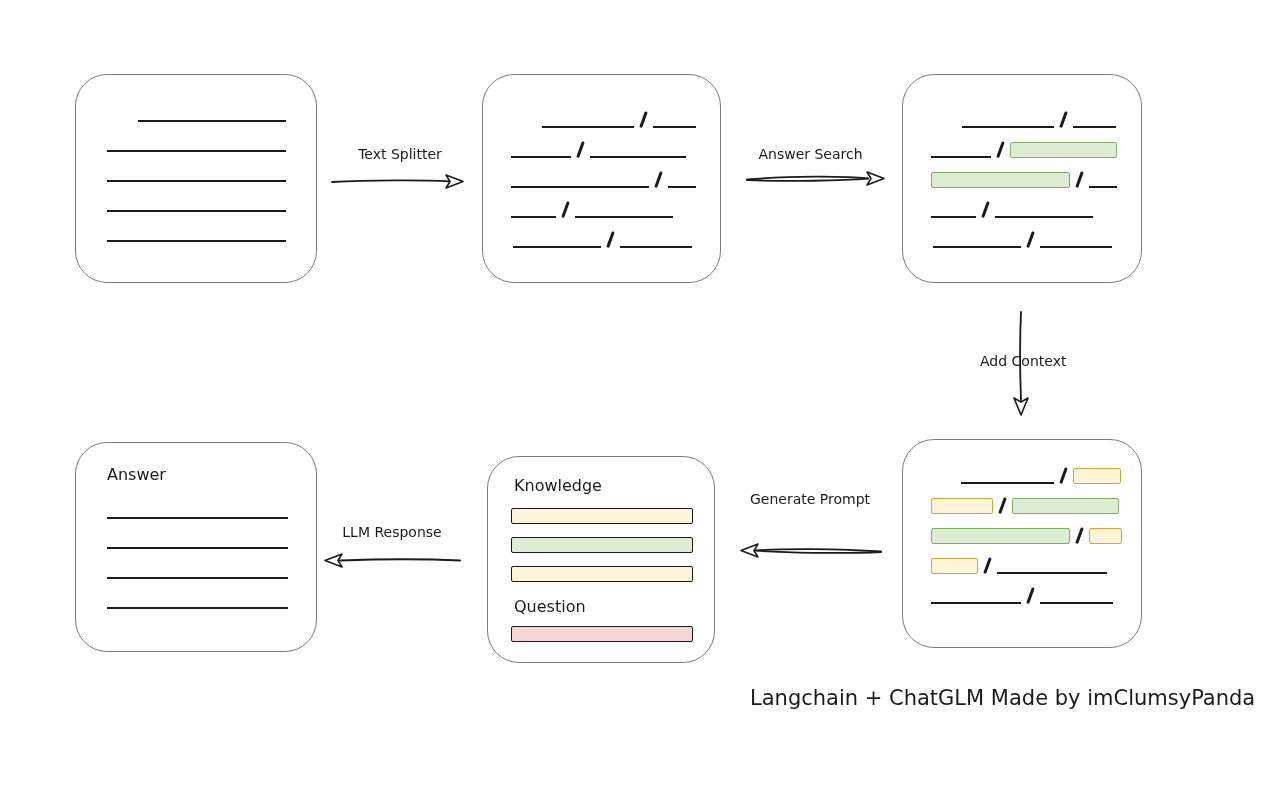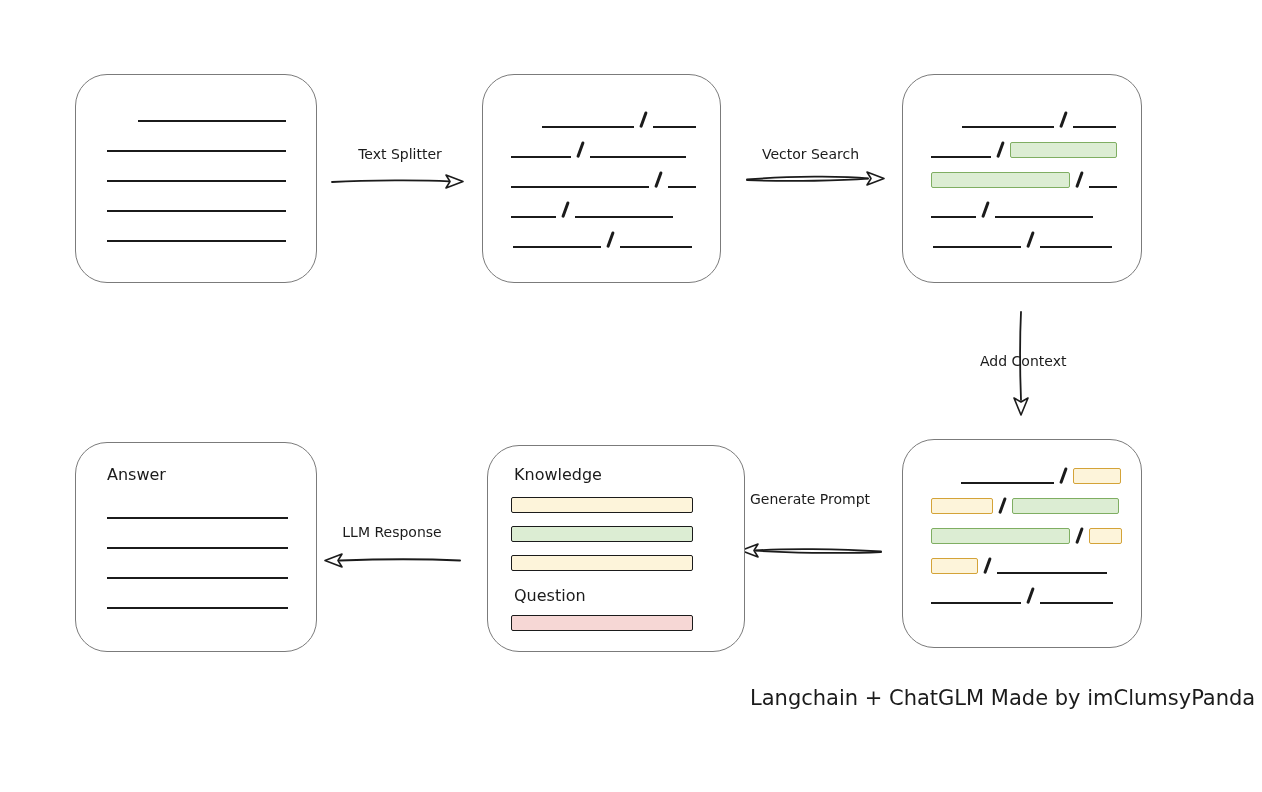--- a/index.html
+++ b/index.html
@@ -92,21 +92,21 @@
         </div>
         <div class="seg-row">
           <div class="seg-gap" style="width: 2px;"></div>
           <div class="seg-line" style="width: 88px;"></div>
           <div class="seg-slash"></div>
           <div class="seg-line" style="width: 72px;"></div>
         </div>
       </div>
   </div>
 
-  <div class="flow-label centered" style="left:738px;top:146px;width:145px">Vector Search</div>
+  <div class="flow-label centered" style="left:738px;top:146px;width:145px">Answer Search</div>
   <svg class="arrow" style="left:744px;top:167px" width="142" height="22" viewBox="0 0 142 22">
     <path d="M3 12.5 C 45 9, 100 9, 124 11.3"></path>
     <path d="M3 13 C 45 15, 100 13.5, 124 11.6"></path>
     <path class="head" d="M140 11.5 L123 5 L127 11.5 L123 18 Z"></path>
   </svg>
 
   <div class="box" style="left:902px;top:74px;width:240px;height:209px">
     <div class="rows" style="padding:33px 0 0 28px">
         <div class="seg-row">
           <div class="seg-gap" style="width: 31px;"></div>
@@ -175,21 +175,21 @@
       </div>
   </div>
 
   <div class="flow-label centered" style="left:735px;top:491px;width:150px">Generate Prompt</div>
   <svg class="arrow" style="left:738px;top:539px" width="146" height="22" viewBox="0 0 146 22">
     <path d="M143 12.5 C 100 9.5, 45 9.5, 18 11.4"></path>
     <path d="M143 13 C 100 15, 45 13.5, 18 11.7"></path>
     <path class="head" d="M3 11.5 L20 5 L16 11.5 L20 18 Z"></path>
   </svg>
 
-  <div class="box" style="left:487px;top:445px;width:258px;height:207px">
+  <div class="box" style="left:487px;top:456px;width:228px;height:207px">
     <div class="box-label" style="left:26px;top:19px">Knowledge</div>
     <div class="barlist" style="left:23px;top:51px">
         <div class="pbar bar-yellow"></div>
         <div class="pbar bar-green"></div>
         <div class="pbar bar-yellow"></div>
       </div>
     <div class="box-label" style="left:26px;top:140px">Question</div>
     <div class="barlist" style="left:23px;top:169px">
         <div class="pbar bar-red"></div>
       </div>

